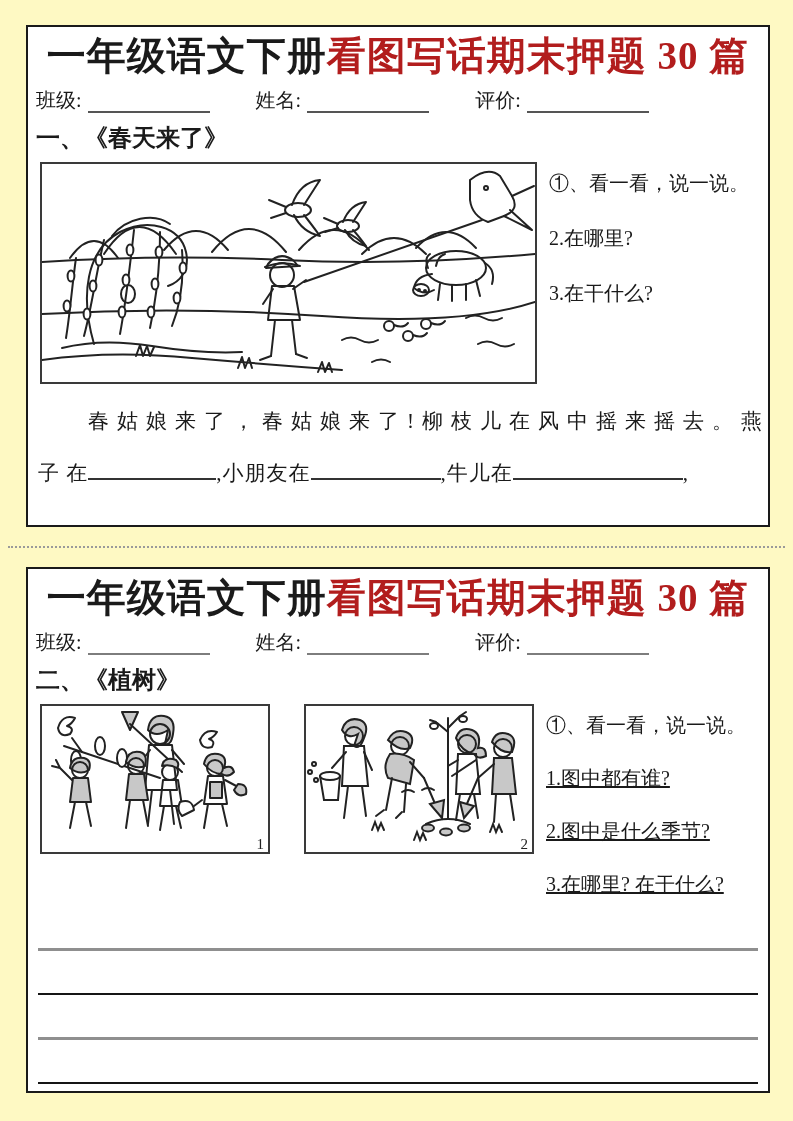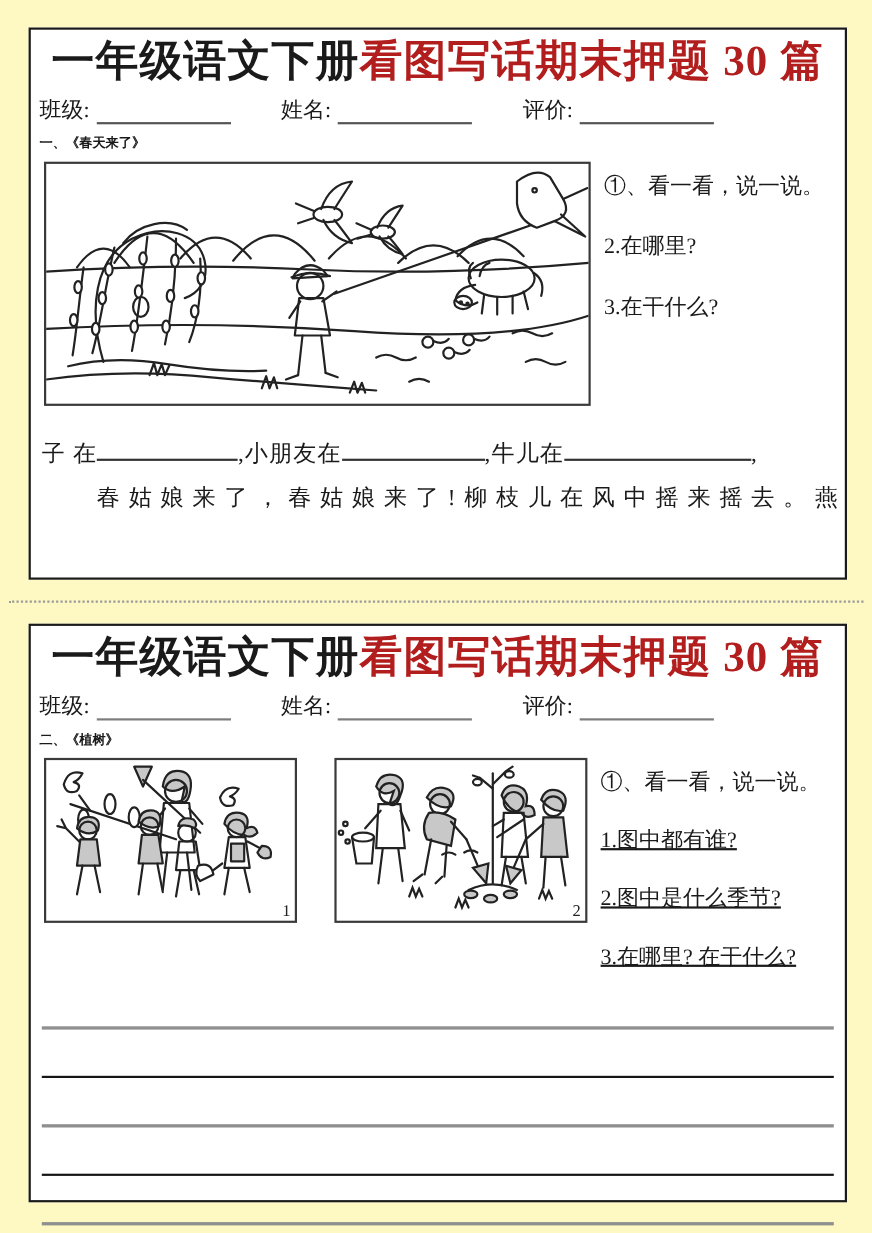--- a/index.html
+++ b/index.html
@@ -12,21 +12,21 @@
 
   .sheet-title{margin:6px 0 0 0;text-align:center;font-size:39px;font-weight:bold;letter-spacing:1px;line-height:46px;}
   .t-red{color:#b21d1d;}
 
   .meta-row{display:flex;align-items:flex-start;margin:8px 8px 0 8px;font-size:20px;line-height:26px;}
   .meta-item{display:flex;align-items:flex-end;margin-right:46px;}
   .meta-item:last-child{margin-right:0;}
   .u-line{display:inline-block;width:122px;height:22px;border-bottom:2px solid #555;margin-left:6px;}
   #sheet2 .u-line{border-bottom-color:#7d7d7d;}
 
-  .section-line{margin:9px 8px 0 8px;font-size:12px;font-weight:bold;}
+  .section-line{margin:9px 8px 0 8px;font-size:24px;font-weight:bold;}
 
   .content-row{display:flex;margin:8px 8px 0 12px;}
   .pic-box{position:relative;border:2px solid #3a3a3a;background:#fff;box-sizing:border-box;}
   .pic-wide{width:497px;height:222px;}
   .pic-half{width:230px;height:150px;}
   .pic-half + .pic-half{margin-left:34px;}
   .fig-num{position:absolute;right:4px;bottom:0;font-size:15px;color:#222;line-height:16px;}
   .q-col{margin-left:12px;font-size:20px;}
   .q-head{margin-top:8px;text-align:center;}
   .q-item{margin-top:28px;}
@@ -187,22 +187,22 @@
         </svg>
       </div>
       <div class="q-col">
         <div class="q-head">①、看一看，说一说。</div>
         <div class="q-item">2.在哪里?</div>
         <div class="q-item">3.在干什么?</div>
       </div>
     </div>
 
     <div class="para">
+      <div class="p-line p-line1">春姑娘来了，春姑娘来了!柳枝儿在风中摇来摇去。燕</div>
       <div class="p-line p-line2"><span>子 在</span><span class="blank b1"></span><span>,小朋友在</span><span class="blank b2"></span><span>,牛儿在</span><span class="blank b3"></span><span>,</span></div>
-      <div class="p-line p-line1">春姑娘来了，春姑娘来了!柳枝儿在风中摇来摇去。燕</div>
     </div>
   </section>
 
   <div class="cut-line"></div>
 
   <section class="sheet" id="sheet2">
     <h1 class="sheet-title"><span>一年级语文下册</span><span class="t-red">看图写话期末押题 30 篇</span></h1>
 
     <div class="meta-row">
       <div class="meta-item">

